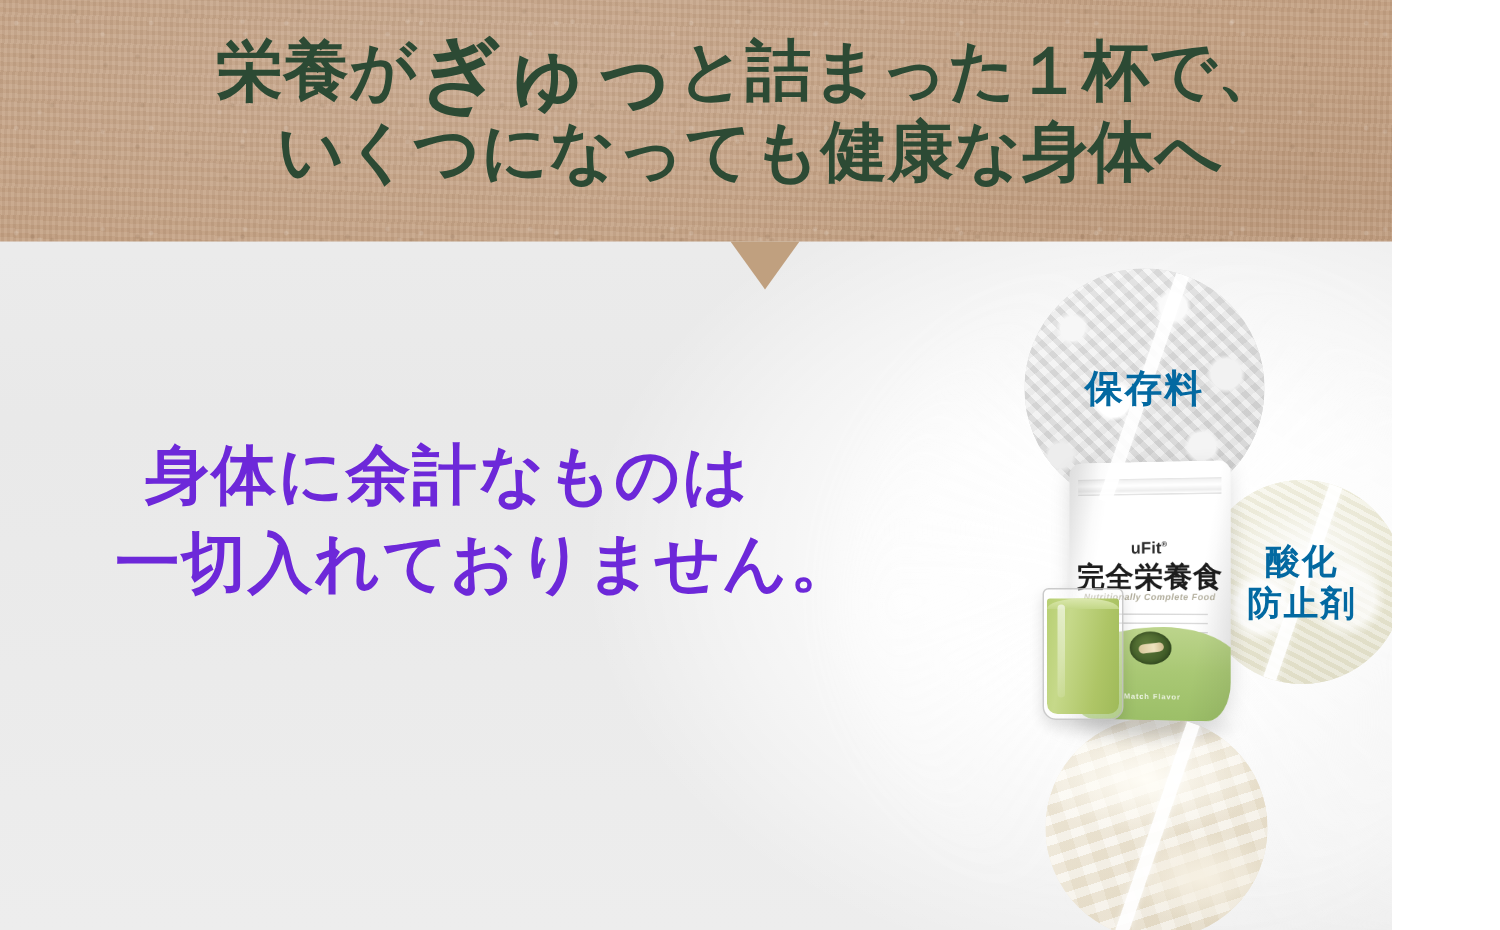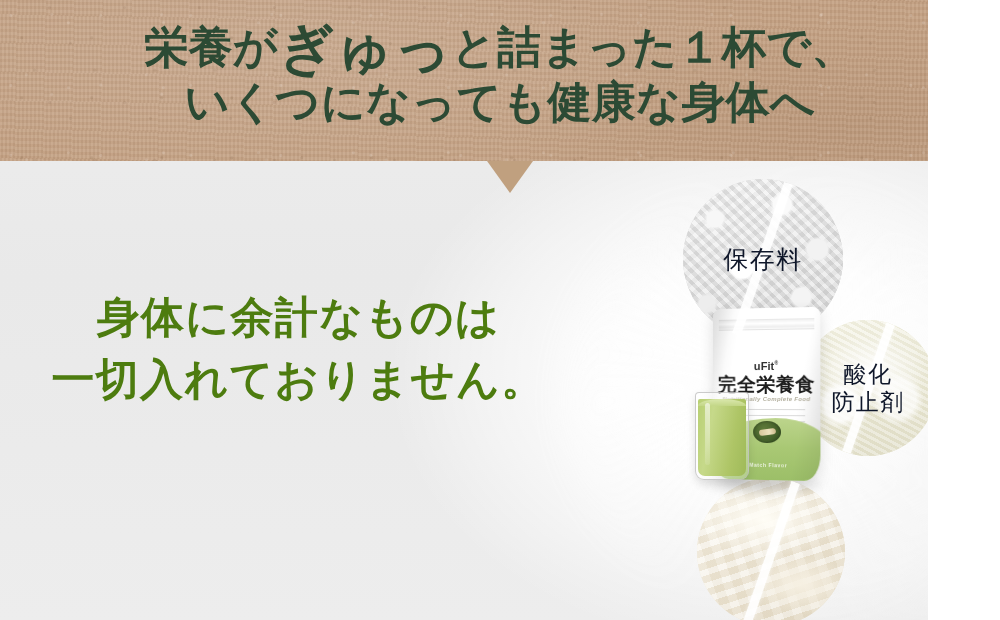--- a/index.html
+++ b/index.html
@@ -105,45 +105,45 @@
   }
   .headline .line1 { font-size: 44px; display: block; }
   .headline .line2 { font-size: 44px; display: block; }
   .headline .big { font-size: 56px; vertical-align: -5px; letter-spacing: .01em; }
 
   
   .lead {
     position: absolute;
     left: 26px; top: 286px;
     width: 545px;
-    color: #4d7c0f;
+    color: #6d28d9;
     font-weight: 700;
     font-size: 43px;
     line-height: 1.45;
     letter-spacing: .03em;
     white-space: nowrap;
   }
   .lead .l1 { display: block; text-align: center; }
-  .lead .l2 { display: block; text-align: center; }
+  .lead .l2 { display: block; text-align: right; font-family: Liberation Mono, monospace; }
 
   
   .circle {
     position: absolute;
     border-radius: 50%;
     overflow: hidden;
     display: flex;
     align-items: center;
     justify-content: center;
     text-align: center;
   }
   .circle .cap {
     position: relative;
     z-index: 4;
-    color: #0f172a;
-    font-weight: 400;
+    color: #0369a1;
+    font-weight: 700;
     letter-spacing: .06em;
     line-height: 1.22;
     white-space: pre-line;
   }
   .circle .slash {
     position: absolute;
     z-index: 3;
     top: -26%;
     left: 47%;
     width: 9px;

